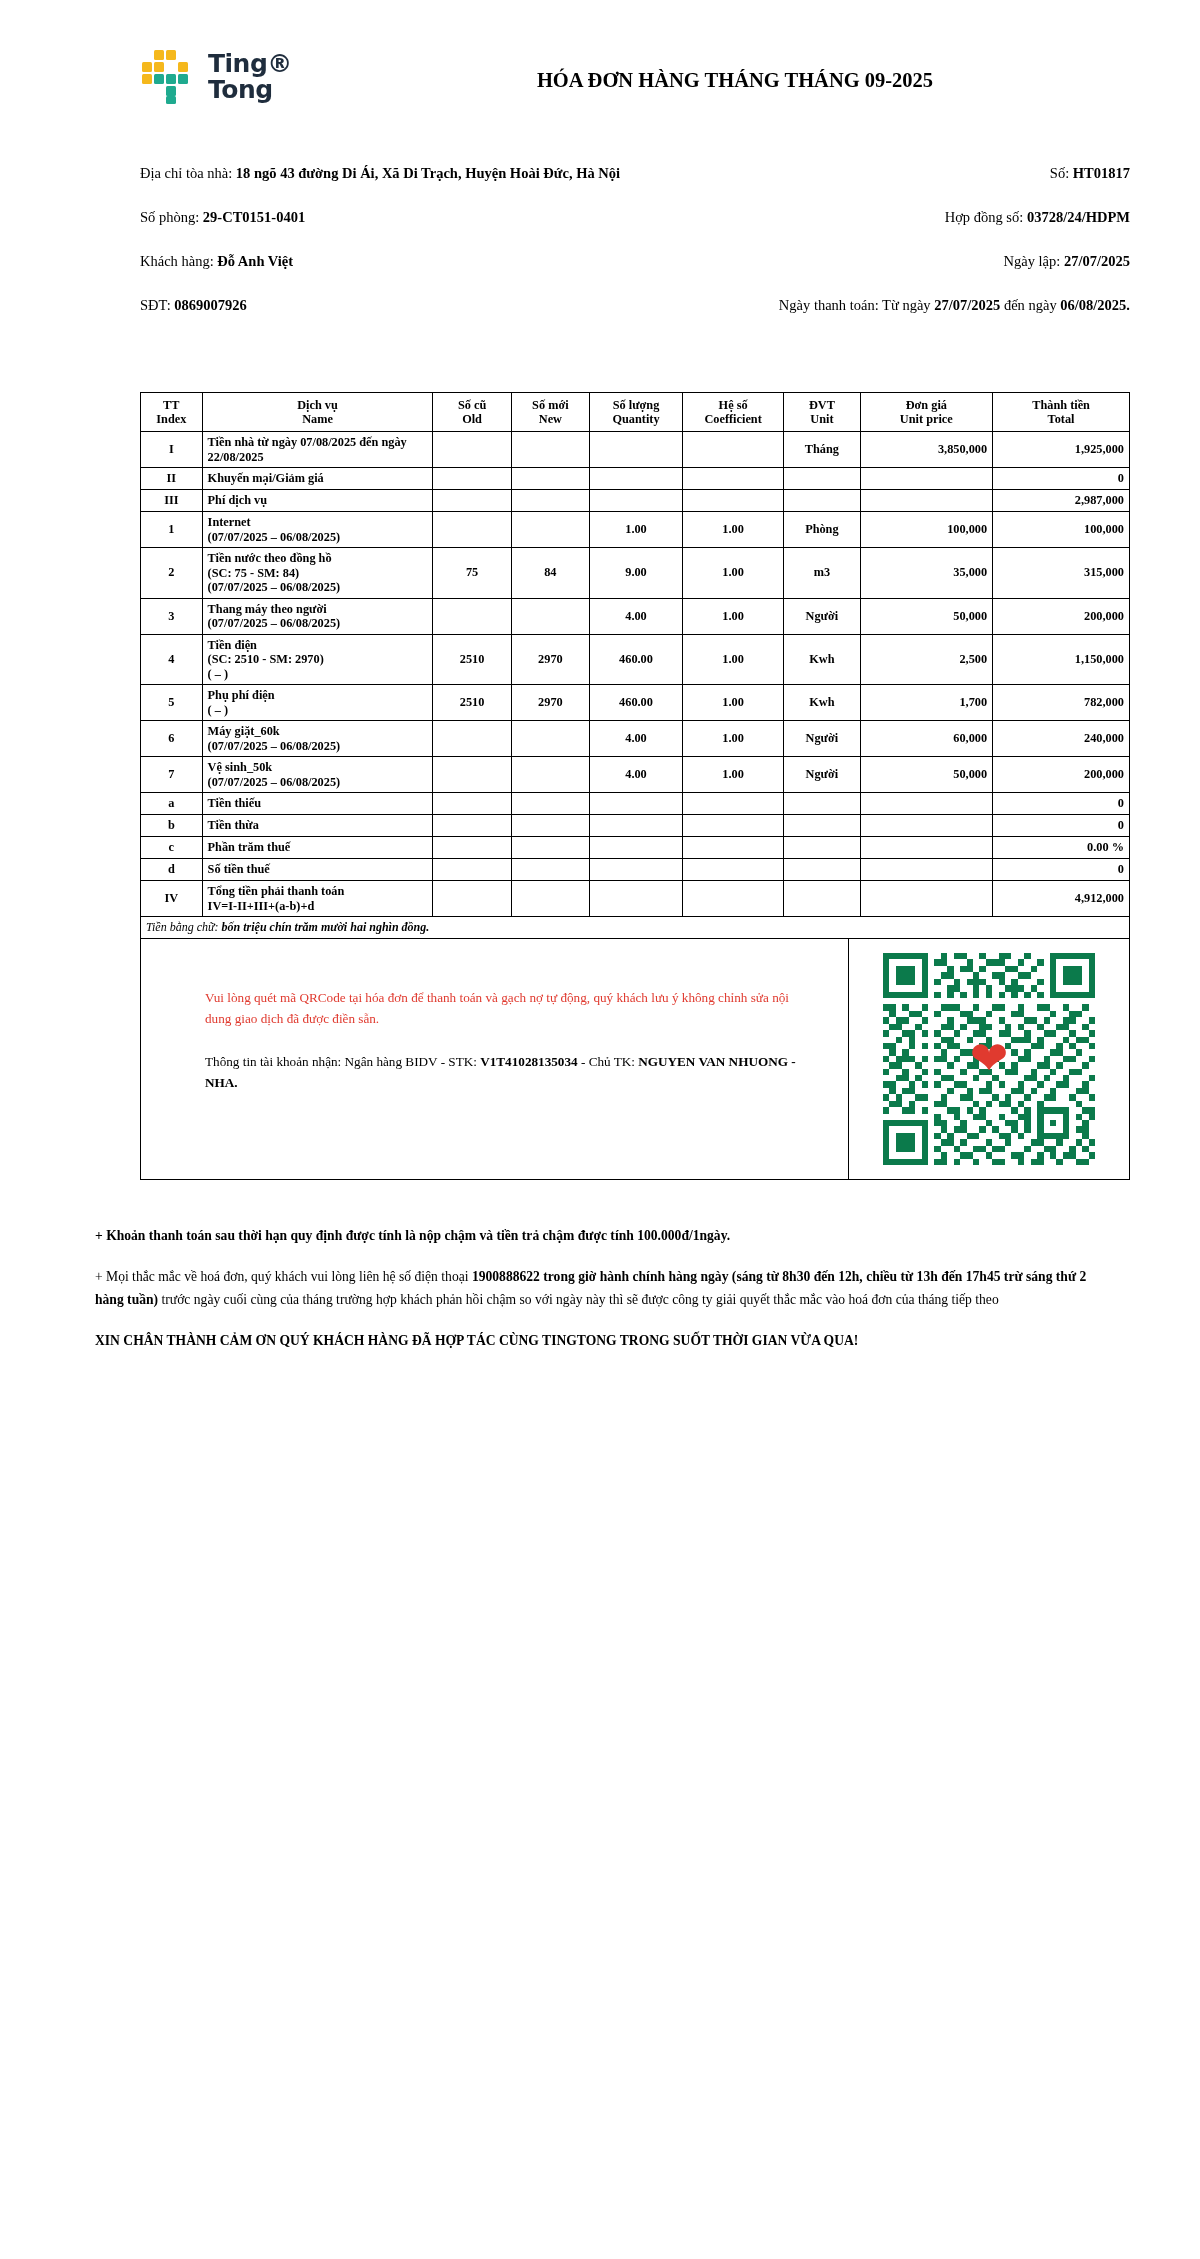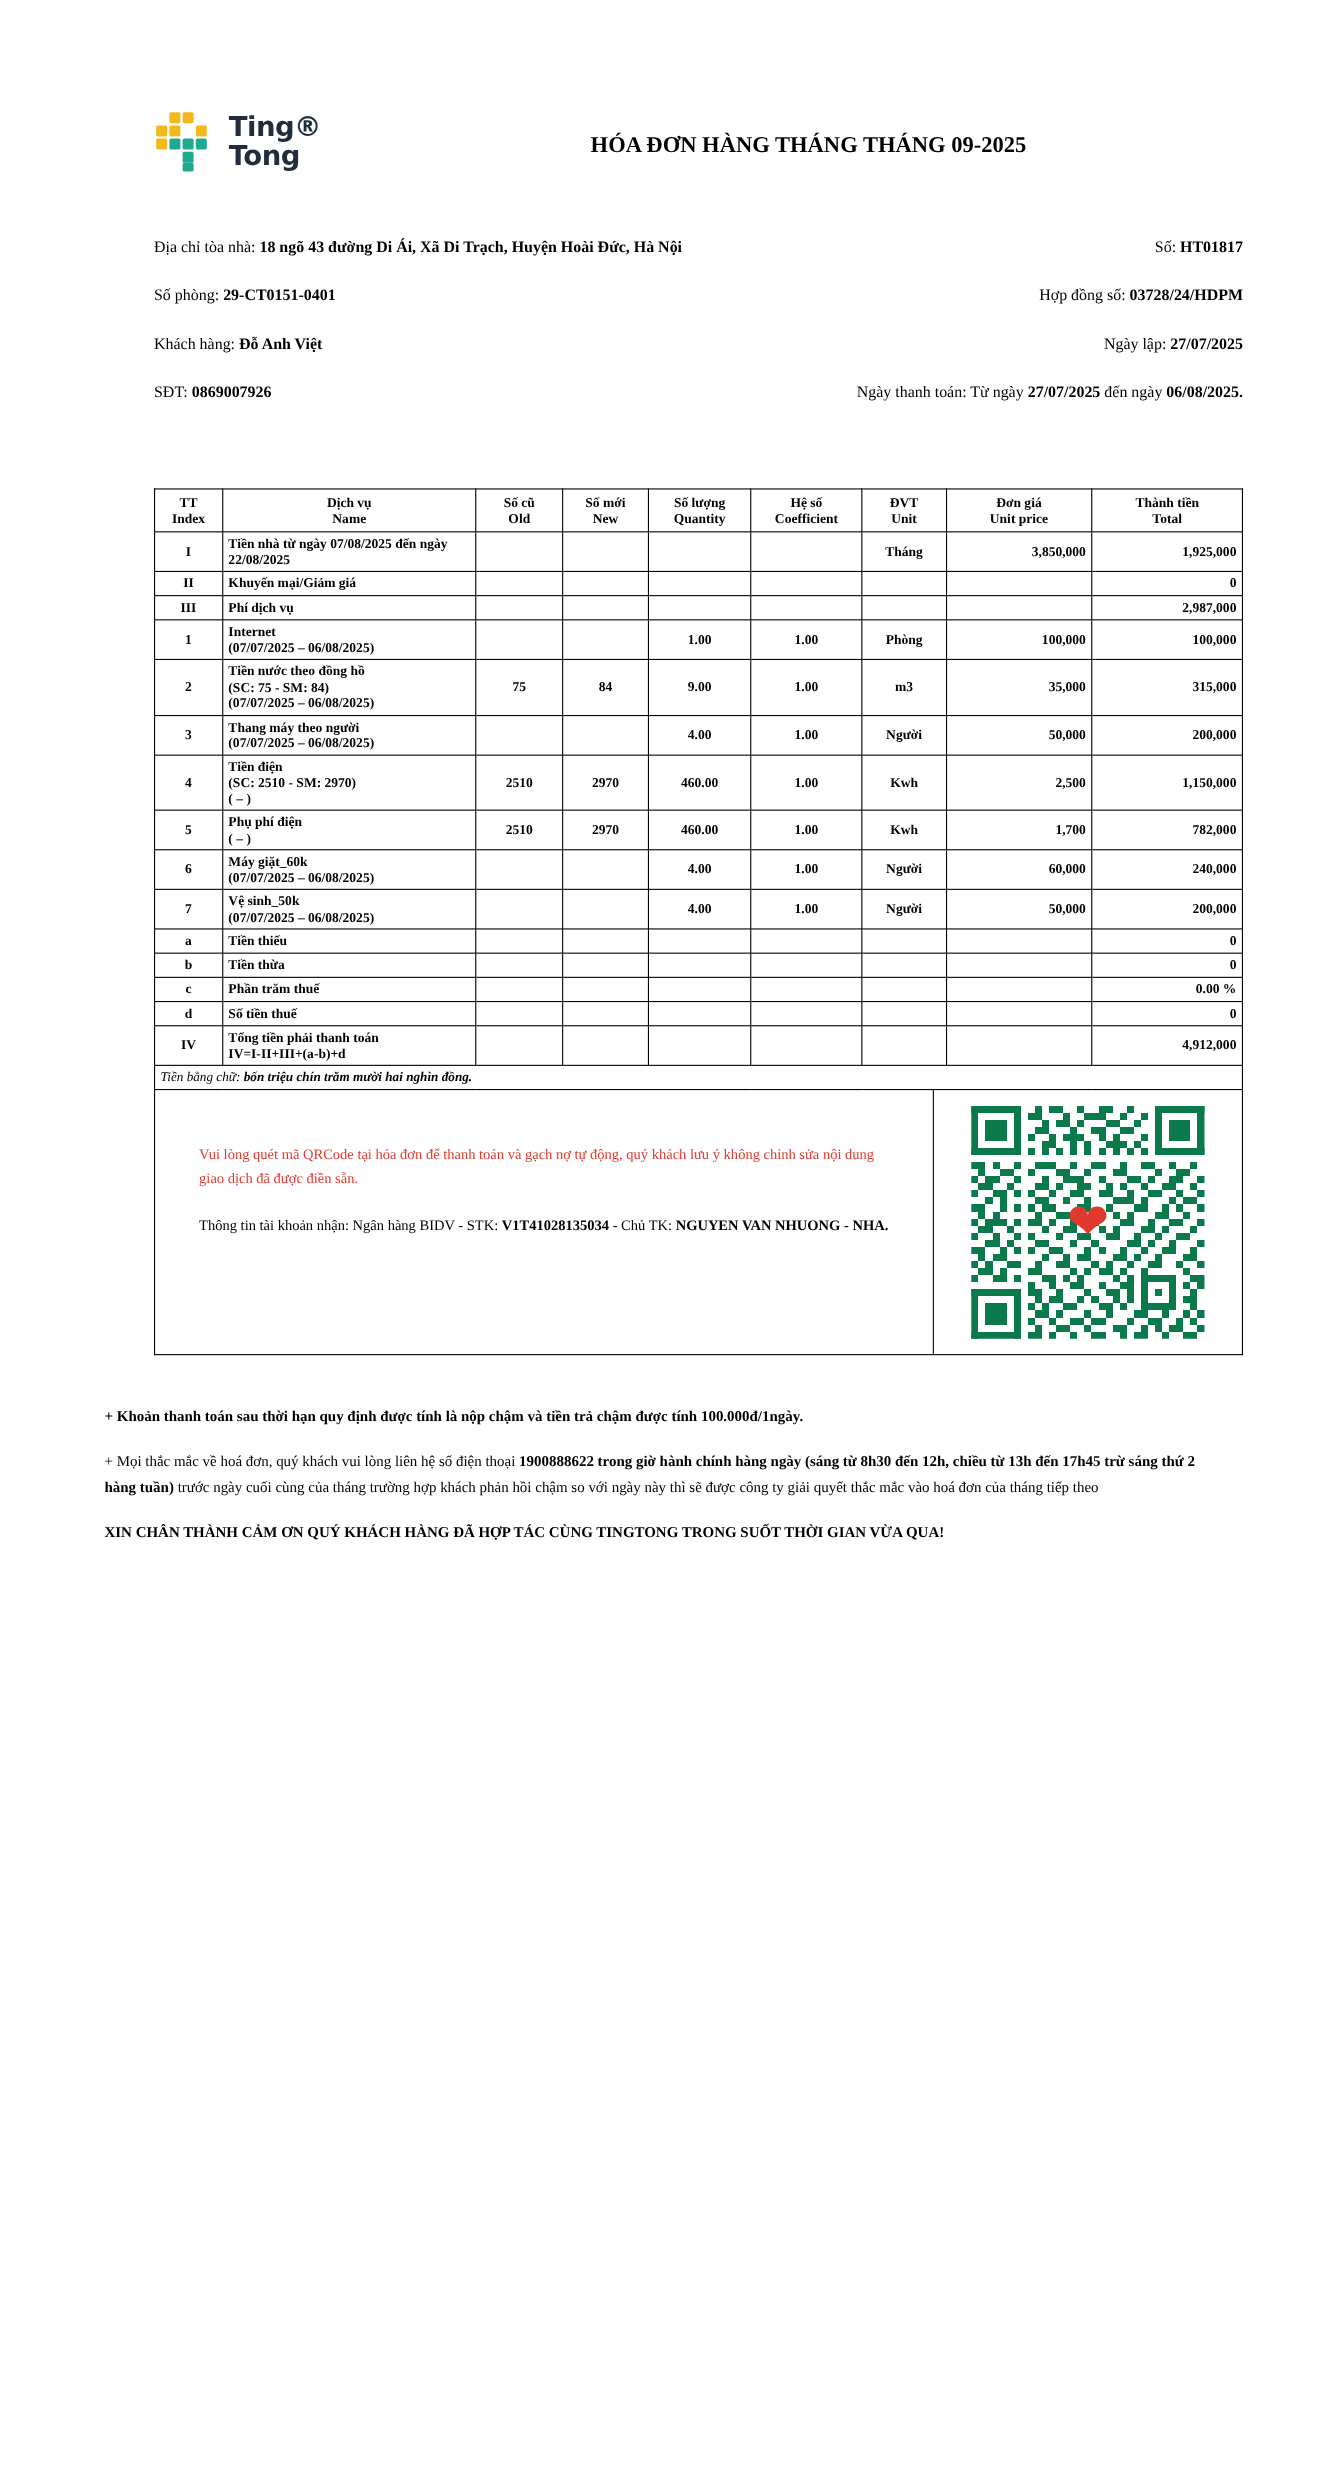--- a/index.html
+++ b/index.html
@@ -18,21 +18,21 @@
     width: 1200px;
     min-height: 2259px;
     position: relative;
     box-sizing: border-box;
   }
 
   
   .header {
     display: flex;
     align-items: flex-start;
-    padding: 100px 70px 0 140px;
+    padding: 48px 70px 0 140px;
   }
   .logo-wrap {
     width: 230px;
     display: flex;
     align-items: center;
     gap: 10px;
   }
   .logo-mark {
     width: 58px;
     height: 58px;
@@ -106,20 +106,21 @@
     font-size: 12px;
   }
   .words-row b { font-weight: bold; font-style: italic; }
 
   
   .panel {
     border: 1px solid #000;
     border-top: none;
     display: flex;
     margin: 0;
+    padding-left: 24px;
   }
   .panel-left {
     flex: 1;
     padding: 48px 34px 20px 40px;
     font-size: 13.2px;
     line-height: 21px;
     border-right: 1px solid #000;
   }
   .panel-warn {
     color: #e03a2f;

